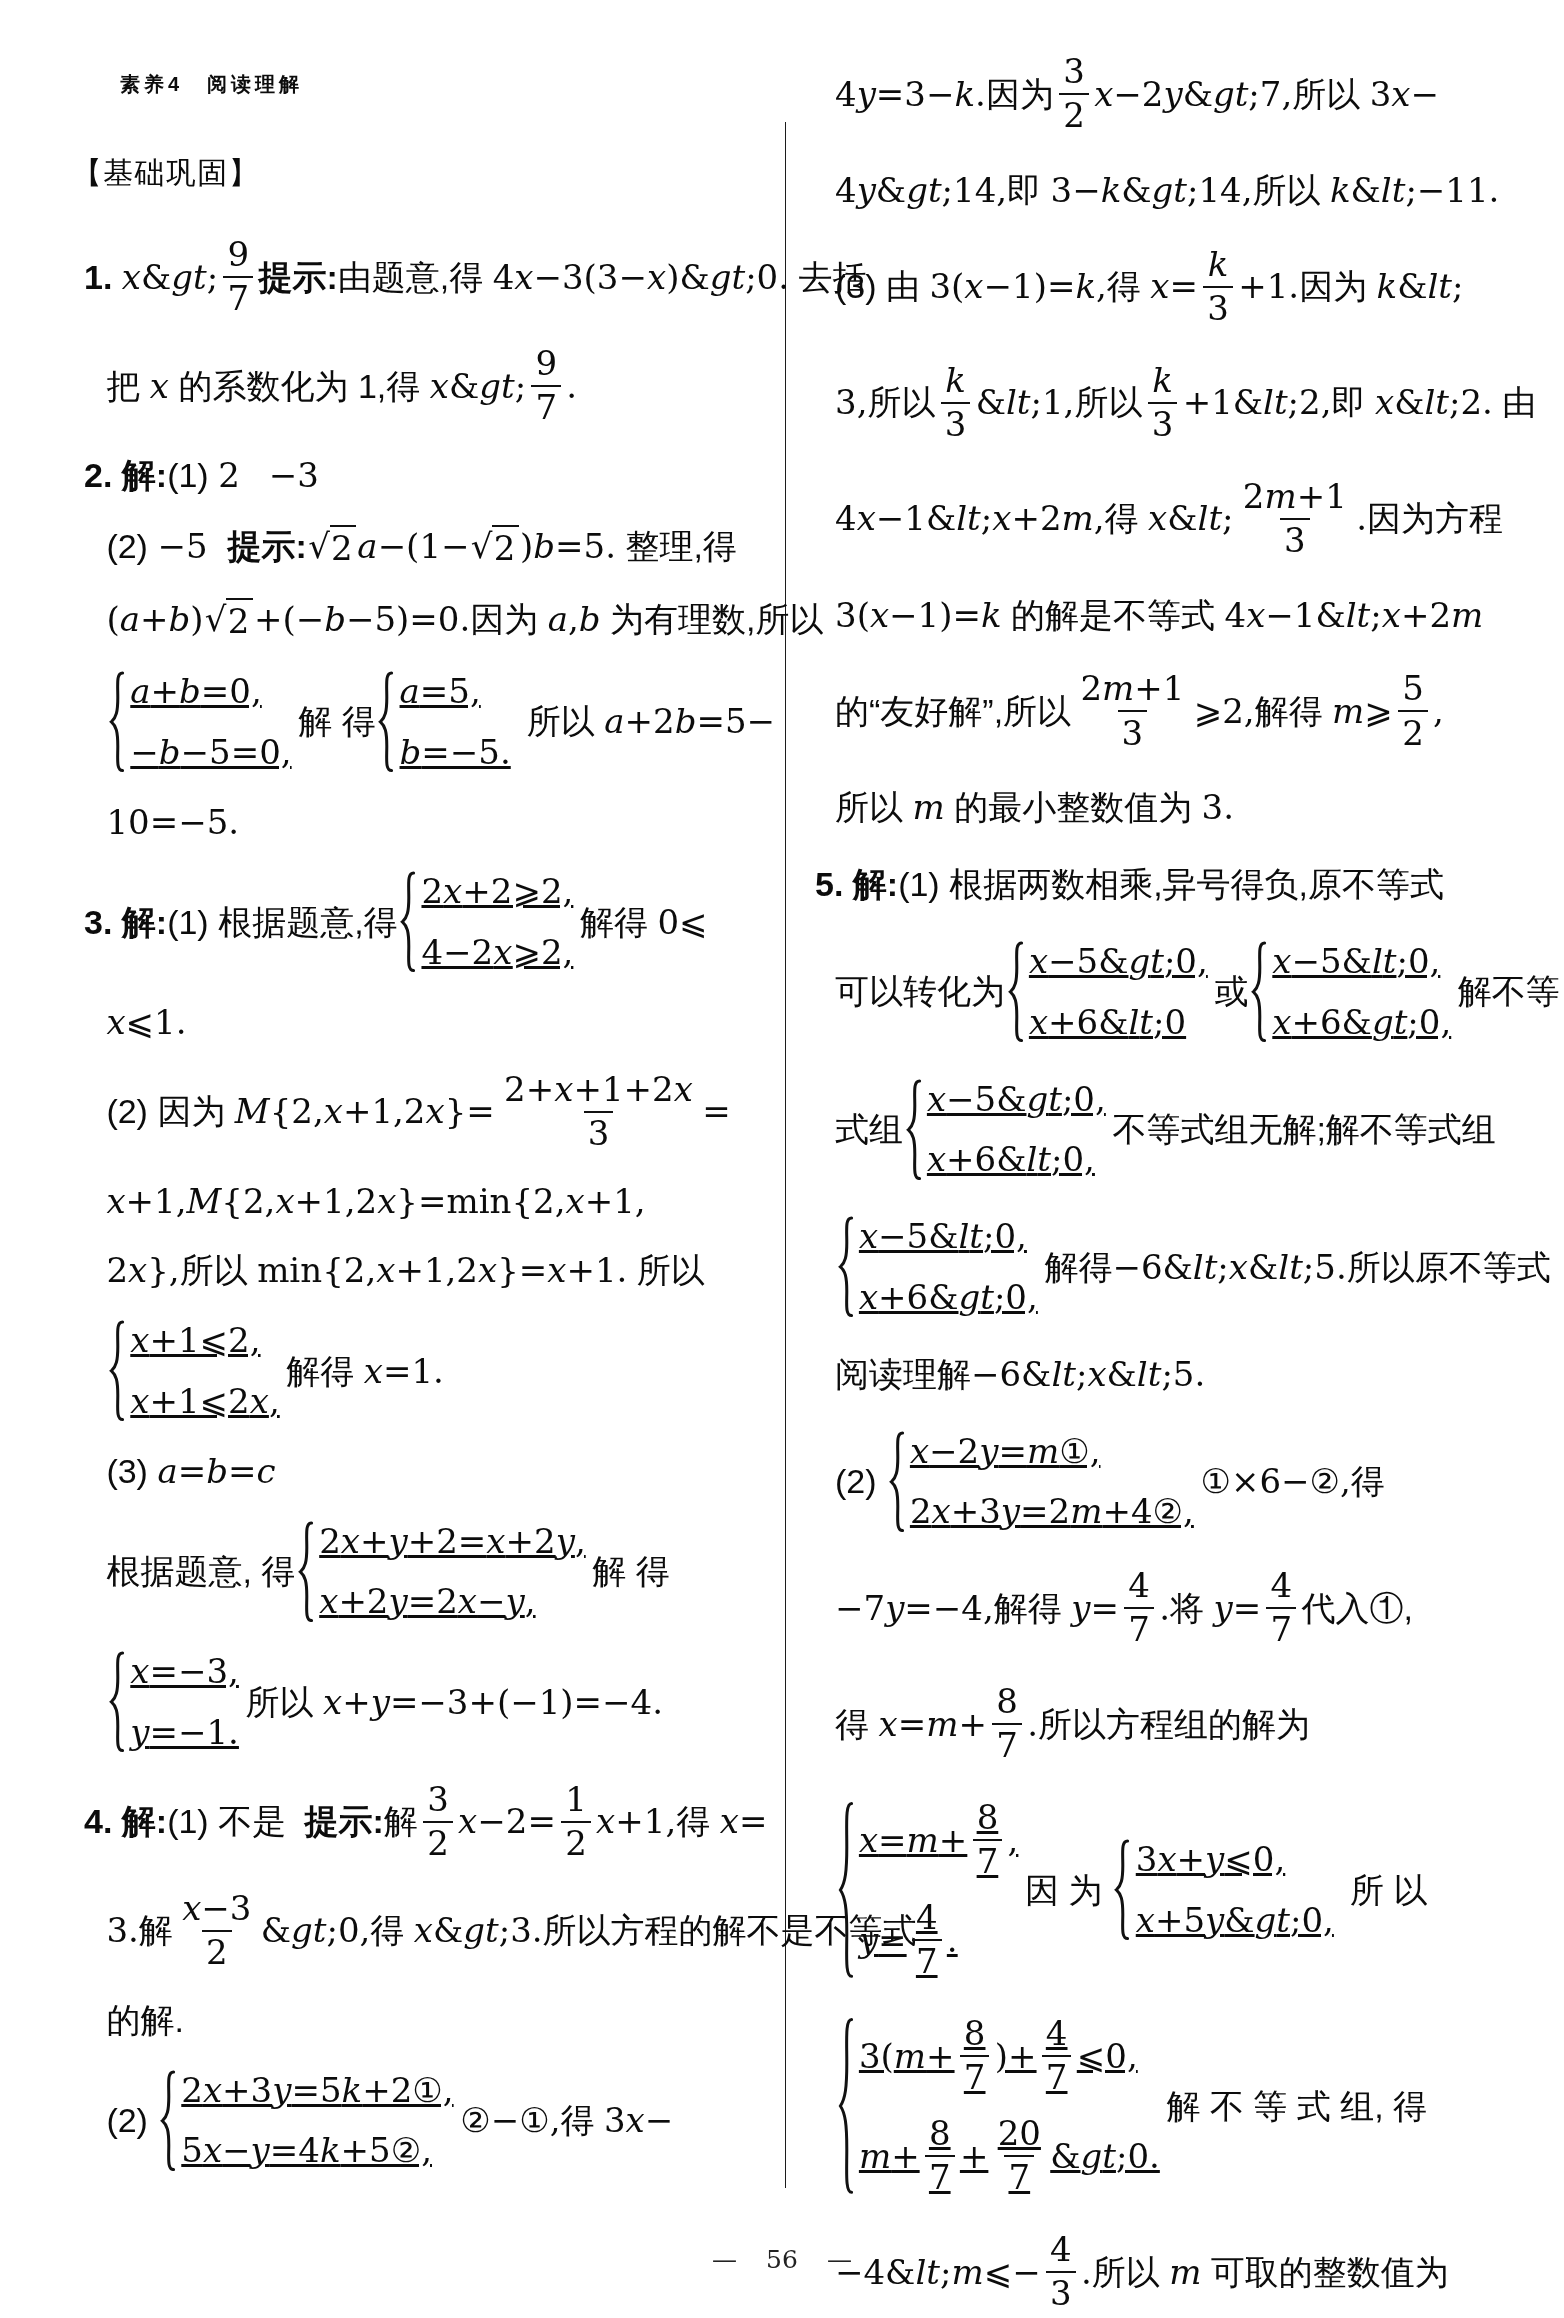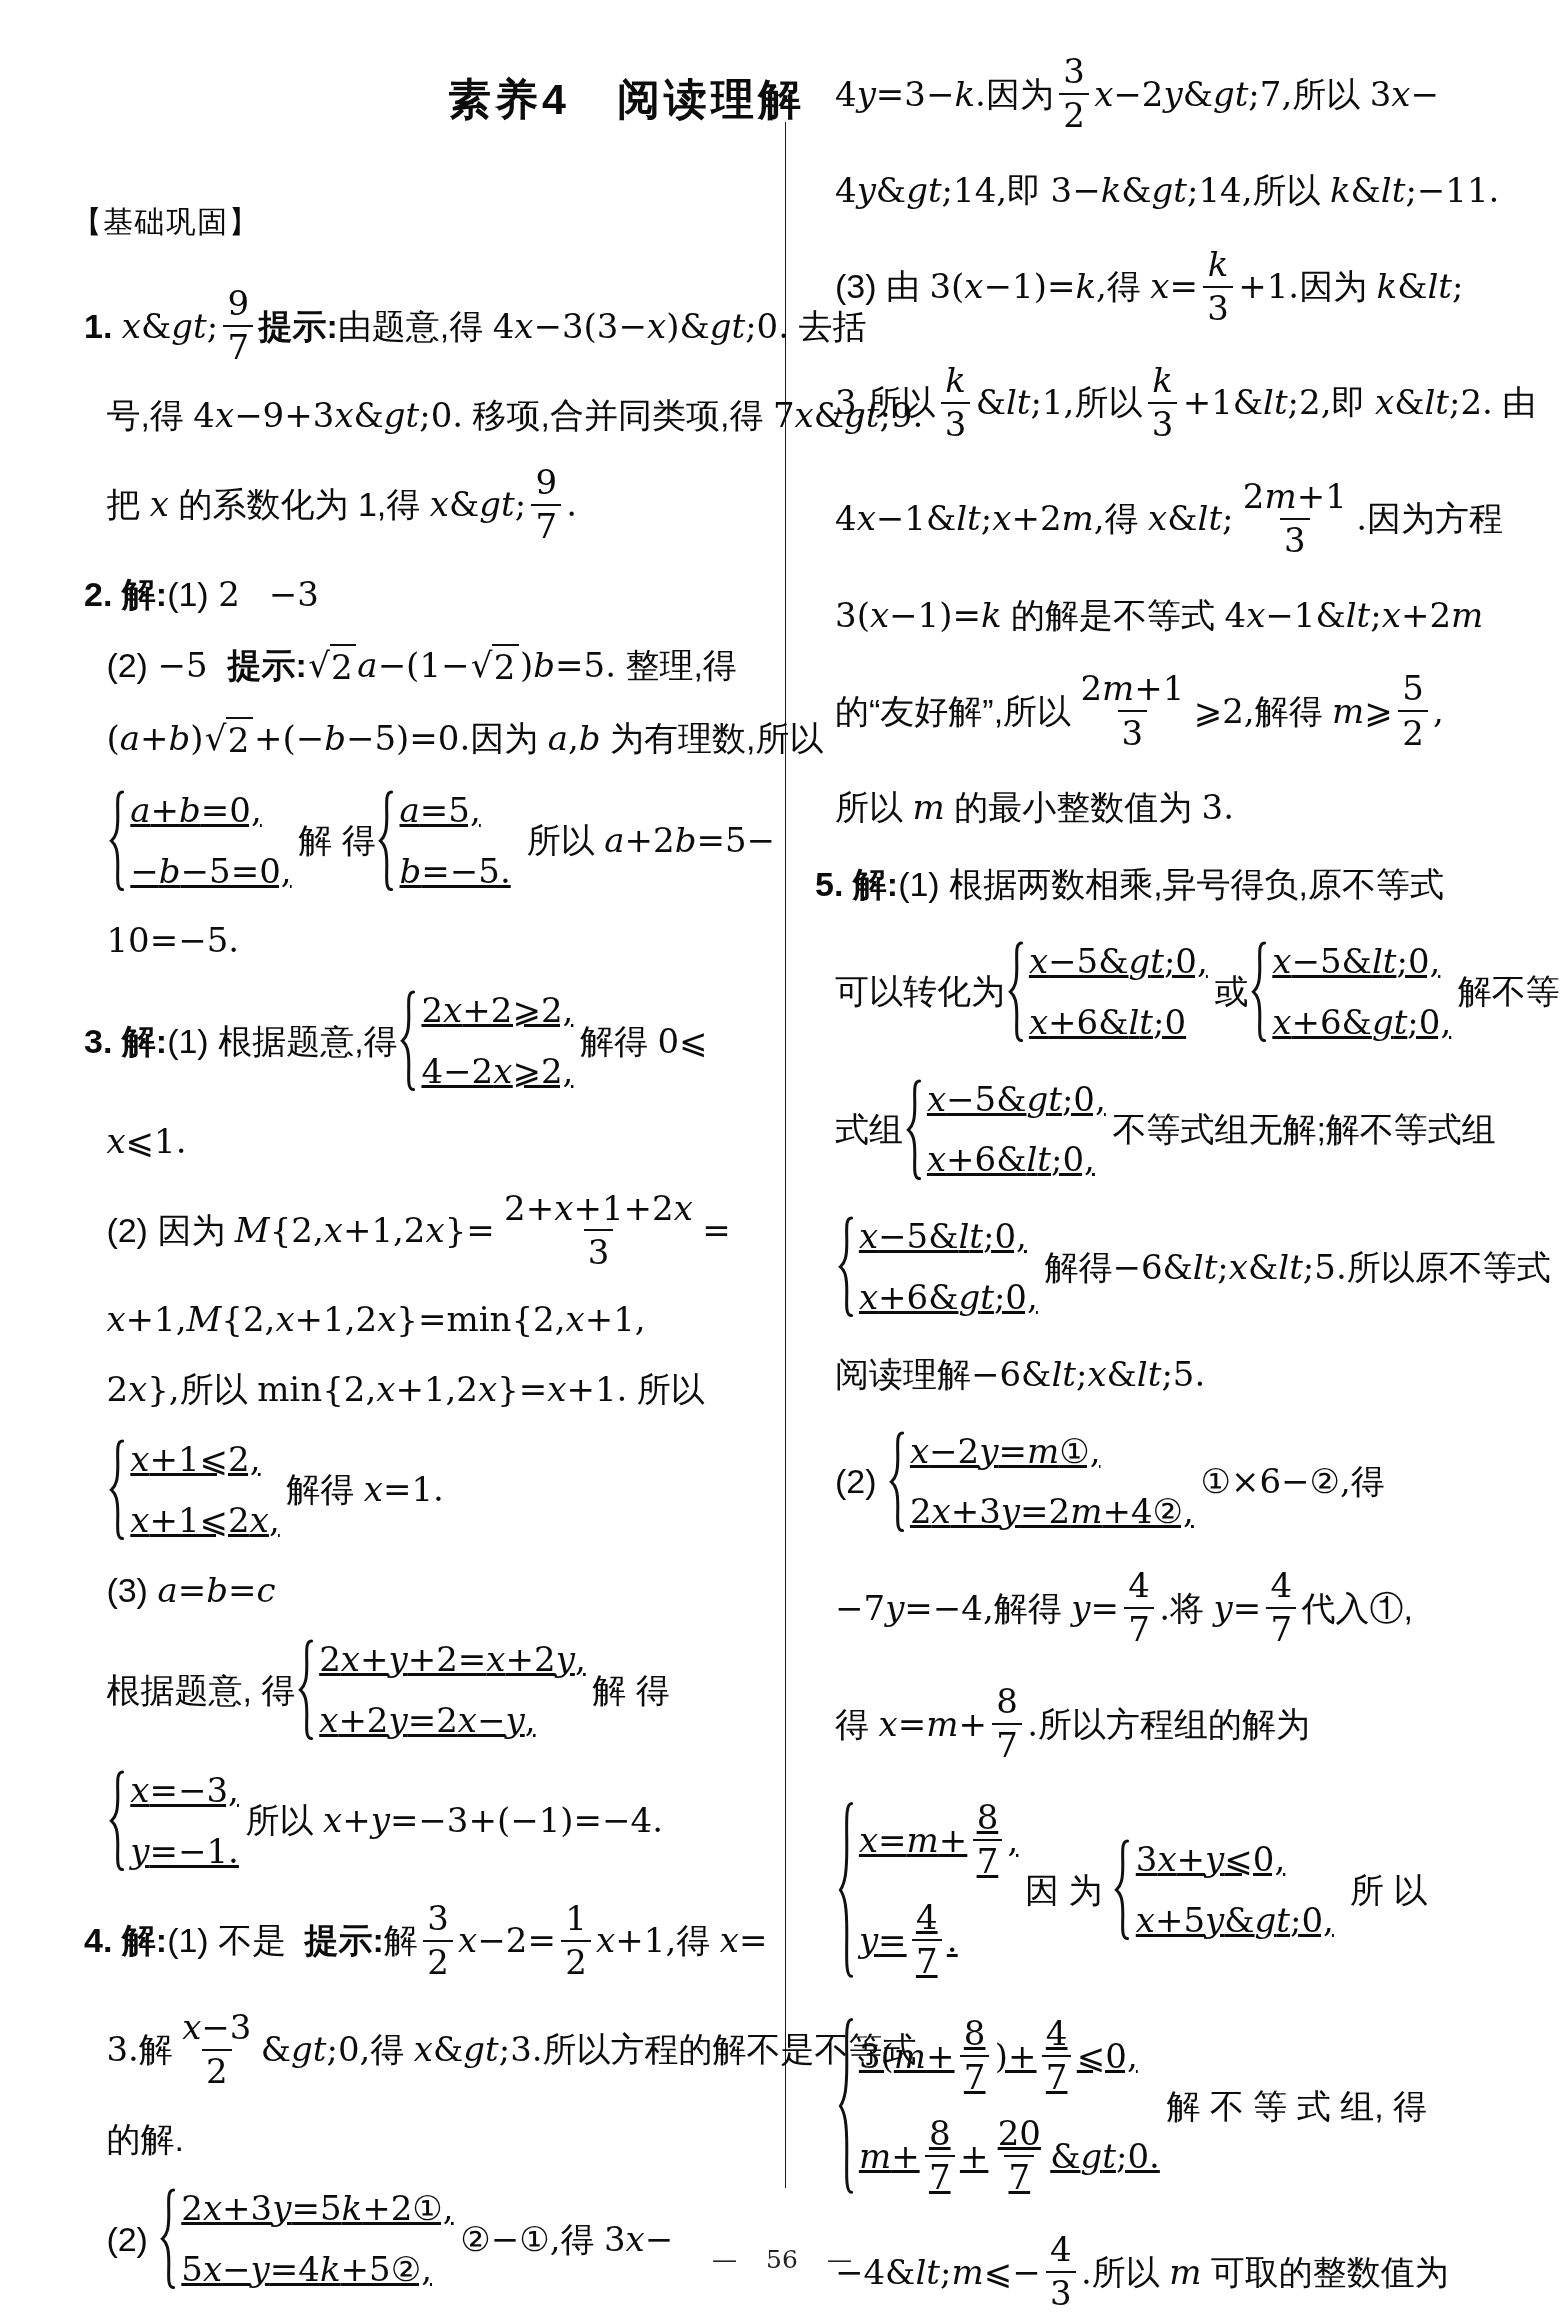--- a/index.html
+++ b/index.html
@@ -2,22 +2,22 @@
 <html style="font-size:10.5px"><head>
 <meta charset="utf-8">
 <style>
   html,body{margin:0;padding:0;background:#9a9a9a;}
   .page{position:relative;width:1564px;height:2319px;background:#ffffff;overflow:hidden;
         color:#0c0c0c;font-family:"Liberation Sans",sans-serif;}
   .divider{position:absolute;left:785px;top:122px;width:1.3px;height:2066px;background:#1c1c1c;}
   .col{position:absolute;top:0;}
   .col-left{left:84px;width:685px;padding-top:71px;}
   .col-right{left:835px;width:665px;padding-top:54px;}
-  .title{font-size:43px;font-weight:bold;text-align:right;letter-spacing:4px;
-         margin:0 0 73px 0;transform:translateX(36px);}
+  .title{font-size:20px;font-weight:bold;text-align:left;letter-spacing:4px;
+         margin:0 0 55px 0;transform:translateX(36px);}
   .section{font-size:30px;font-weight:normal;margin:0 0 43px -12px;letter-spacing:1.3px;}
   .line{display:flex;align-items:center;font-size:34px;line-height:1.2;}
   .col-left .line{margin-bottom:29px;}
   .col-right .line{margin-bottom:36px;}
   .line span{white-space:pre;}
   .ind1{margin-left:22.4px;}
   .out{margin-left:-20px;align-items:center;}
   .t{font-family:"Liberation Sans",sans-serif;}
   .b{font-weight:bold;}
   .m{font-family:"DejaVu Serif","Liberation Serif",serif;}
@@ -50,26 +50,20 @@
         <span class="t b">1. </span>
         <span class="m"><i>x</i>&amp;<i>g</i><i>t</i>;</span>
         <span class="frac"><span class="fn m">9</span><span class="fd m">7</span></span>
         <span class="sp" style="width: 18.4px;"></span>
         <span class="t b">提示:</span>
         <span class="t">由题意,得 </span>
         <span class="m">4<i>x</i>−3(3−<i>x</i>)&amp;<i>g</i><i>t</i>;0.</span>
         <span class="t"> 去括</span>
       </div>
       <div class="line ind1">
-        <span class="t">号,得 </span>
-        <span class="m">4<i>x</i>−9+3<i>x</i>&amp;<i>g</i><i>t</i>;0.</span>
-        <span class="t"> 移项,合并同类项,得 </span>
-        <span class="m">7<i>x</i>&amp;<i>g</i><i>t</i>;9.</span>
-      </div>
-      <div class="line ind1">
         <span class="t">把 </span>
         <span class="m"><i>x</i></span>
         <span class="t"> 的系数化为 1,得 </span>
         <span class="m"><i>x</i>&amp;<i>g</i><i>t</i>;</span>
         <span class="frac"><span class="fn m">9</span><span class="fd m">7</span></span>
         <span class="m">.</span>
       </div>
       <div class="line">
         <span class="t b">2. 解:</span>
         <span class="t">(1) </span>

